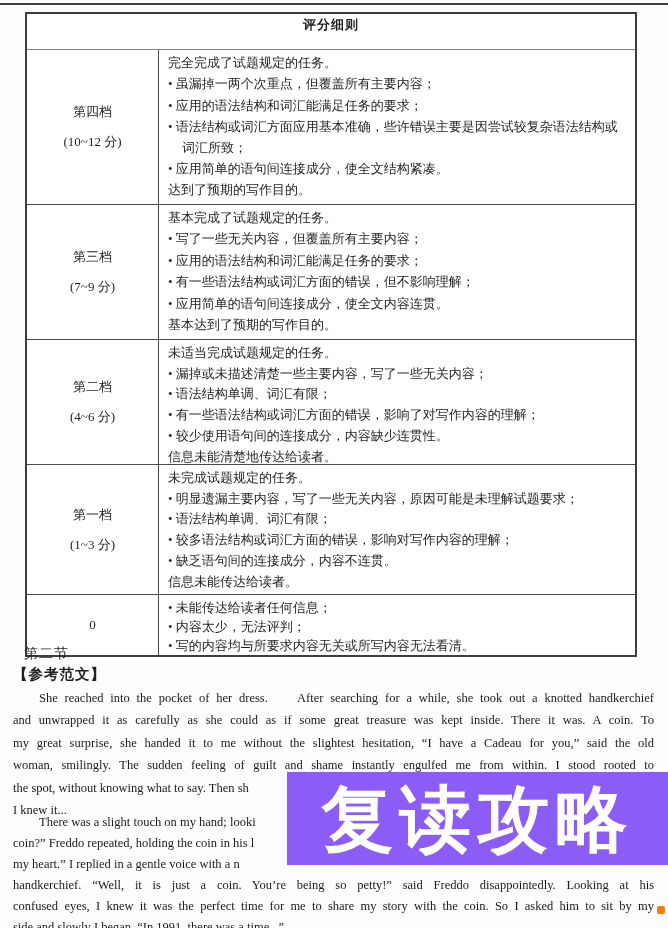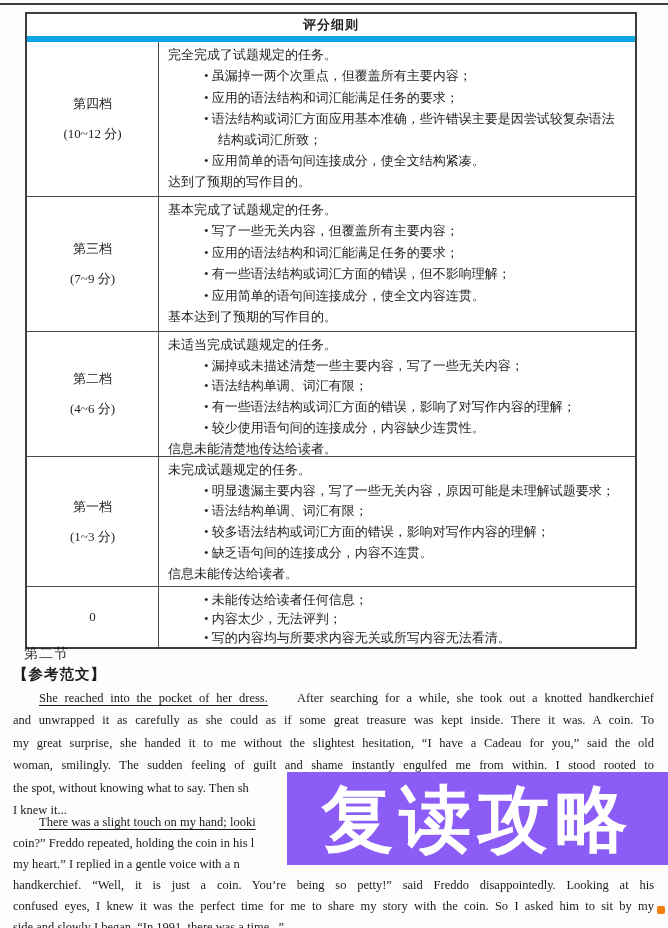--- a/index.html
+++ b/index.html
@@ -16,61 +16,61 @@
     background:#3c3c3c;
   }
   
   .rubric {
     position:absolute; left:25px; top:12px; width:612px;
     border:2px solid #3d3d3d;
     background:#fff;
     font-size:13px;
   }
   .rubric-header {
-    height:28px; line-height:21px;
+    height:36px; line-height:21px;
     text-align:center; font-weight:bold;
-    border-bottom:6px solid #0ea5e9;
+    border-bottom:1px solid #0ea5e9;
     letter-spacing:1px;
   }
   .rubric-row { display:flex; border-bottom:1px solid #4a4a4a; }
   .rubric-row:last-child { border-bottom:none; }
   .cell-band {
     width:132px; flex:0 0 132px;
     border-right:1px solid #4a4a4a;
     display:flex; flex-direction:column; align-items:center; justify-content:center;
     gap:12px; text-align:left;
   }
   .cell-desc {
     flex:1 1 auto;
     display:flex; flex-direction:column; justify-content:space-between;
     padding:3px 14px 3px 9px;
   }
   .rub-line { line-height:20.7px; }
-  .rub-line.b { padding-left:14px; text-indent:-14px;margin-left:36px; }
+  .rub-line.b { padding-left:14px; text-indent:-14px; }
   .r0 { height:155px; } .r1 { height:135px; } .r2 { height:125px; }
   .r3 { height:130px; } .r4 { height:60px; }
   .r4 .rub-line { line-height:19px; }
   
   .sec-label {
     position:absolute; left:24px; top:645px;
     font-size:14px; letter-spacing:1px;
   }
   .ref-label {
     position:absolute; left:13px; top:665px;
     font-size:14.5px; font-weight:bold; letter-spacing:1px;
   }
   
   .essay { position:absolute; left:13px; width:641px; font-size:12.5px; color:#1a1a1a; }
   .p1 { top:687px; }
   .p2 { top:812px; }
   .e-line { height:22.4px; line-height:22.4px; white-space:nowrap; }
   .p2 .e-line { height:21px; line-height:21px; }
   .e-line.just { white-space:normal; text-align:justify; text-align-last:justify; }
   .e-line.ind { padding-left:26px; }
-  .u { text-decoration:underline; text-underline-offset:3px; margin-right:23px; }
+  .u { text-underline-offset:3px; margin-right:23px; }
   
   .banner {
     position:absolute; left:287px; top:772px; width:381px; height:93px;
     background:#8b5cf6;
     display:flex; align-items:center; justify-content:center;
     z-index:5;
   }
   .banner-text {
     color:#ffffff; font-weight:bold;
     font-family:"DejaVu Sans","Liberation Sans",sans-serif;

